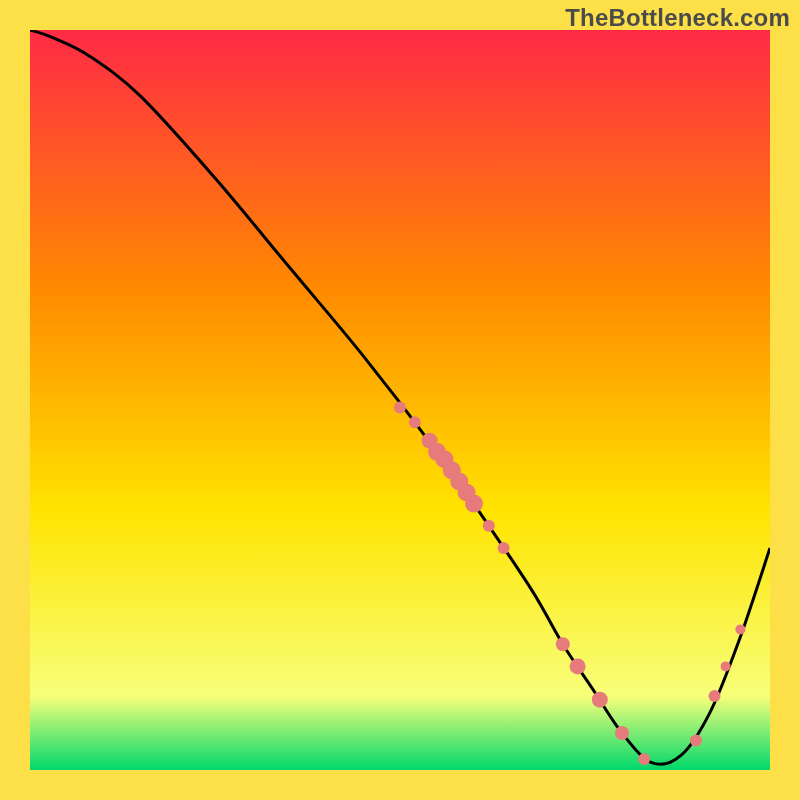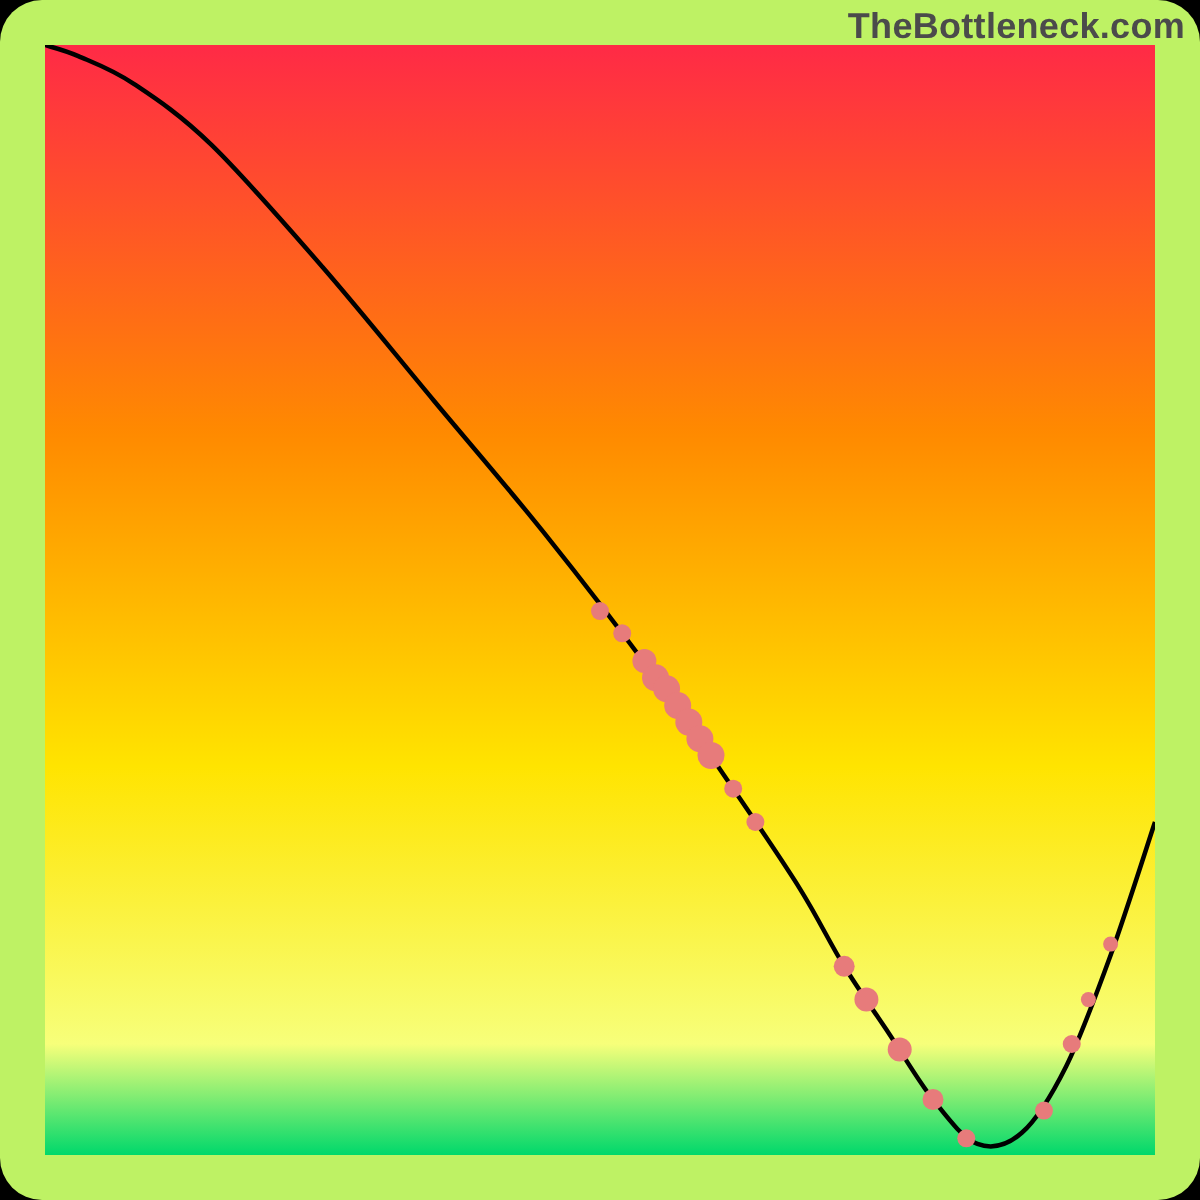--- a/index.html
+++ b/index.html
@@ -8,22 +8,21 @@
     background: #000;
     width: 800px;
     height: 800px;
     overflow: hidden;
     font-family: Arial, Helvetica, sans-serif;
   }
   .frame {
     position: relative;
     width: 800px;
     height: 800px;
-    background: #bef264;
-    border-radius: 28px;
+    background: #fde047;
   }
   .watermark {
     position: absolute;
     top: 4px;
     right: 10px;
     color: #4b4b4b;
     font-size: 24px;
     font-weight: 600;
     letter-spacing: 0.2px;
     z-index: 50;

